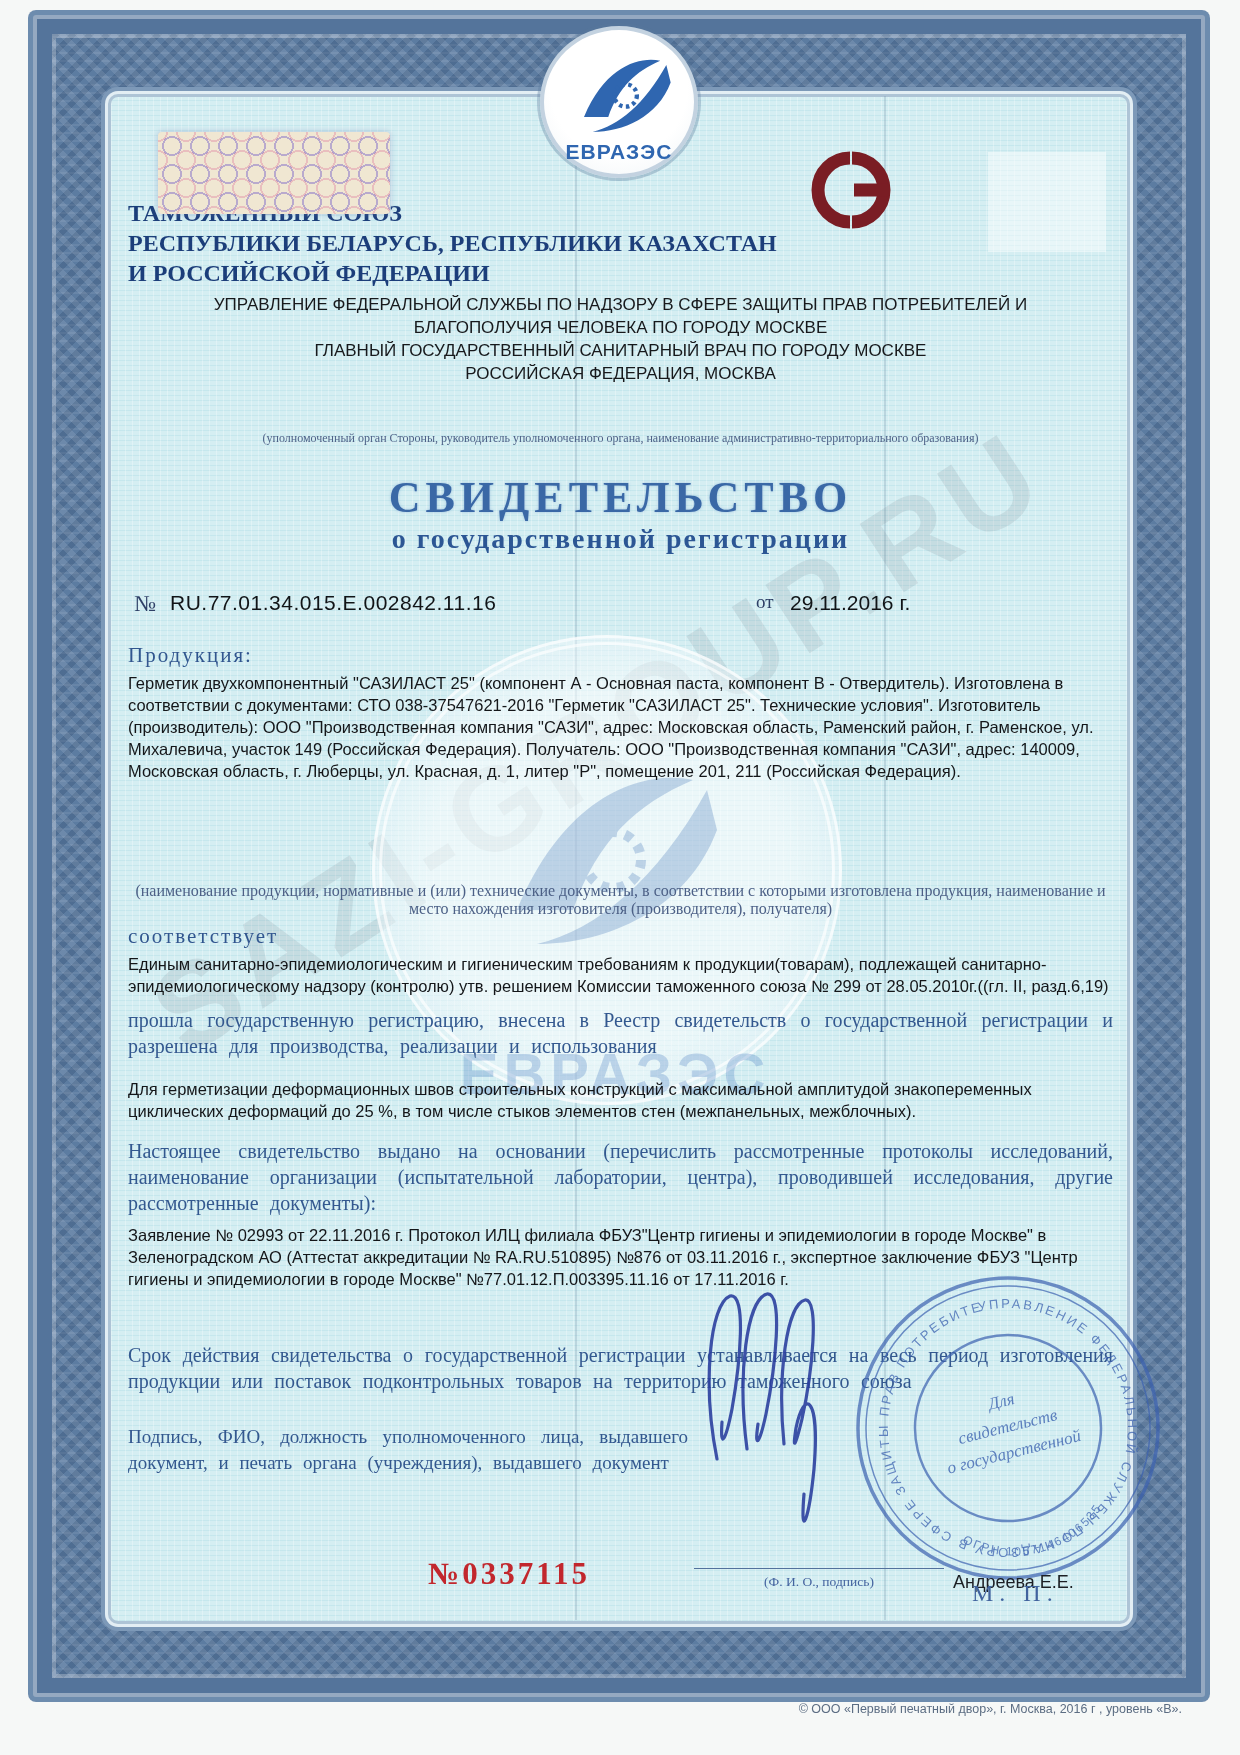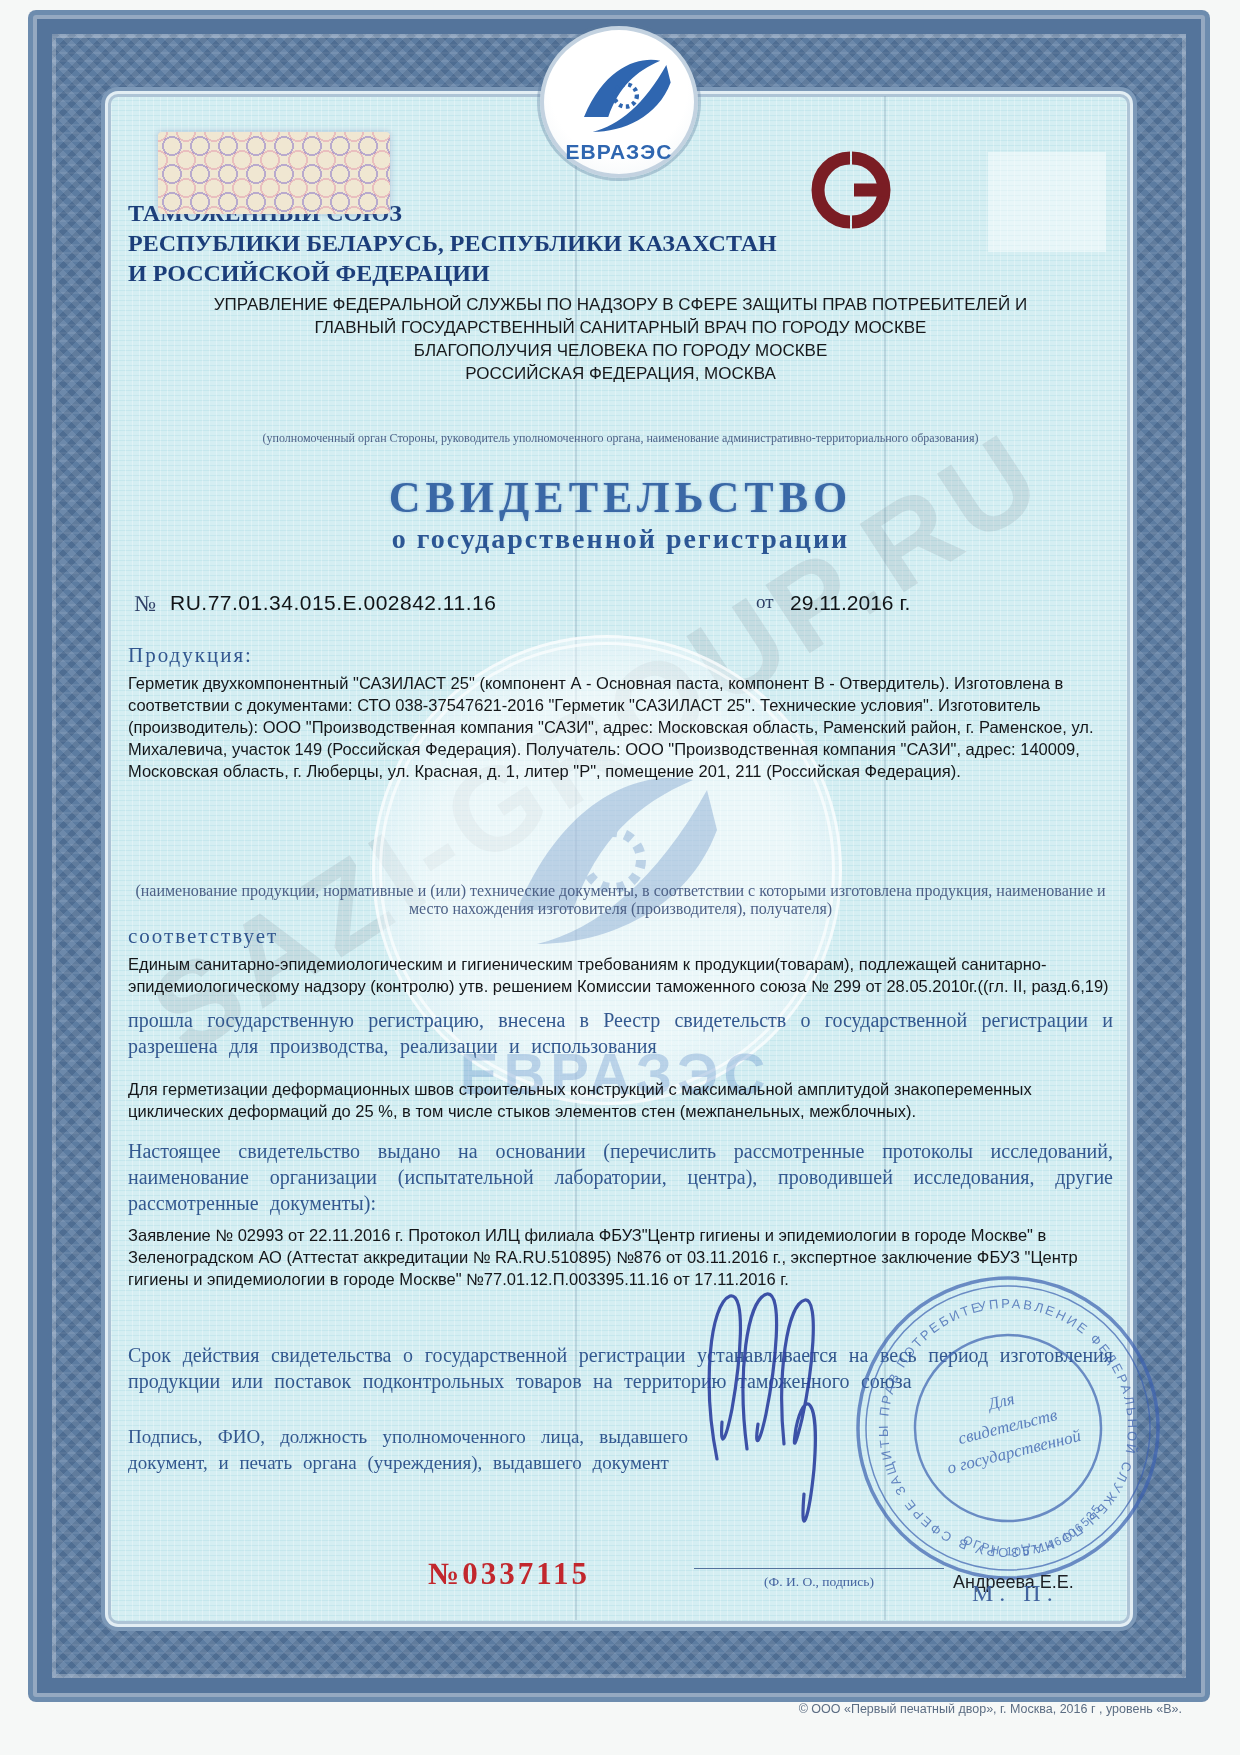--- a/index.html
+++ b/index.html
@@ -146,22 +146,22 @@
     <line x1="66" y1="50" x2="100" y2="50" stroke="#7a1d24" stroke-width="13"></line>
   </svg>
 </div>
 
 <div class="content">
   <div class="union-line">ТАМОЖЕННЫЙ СОЮЗ</div>
   <div class="union-line">РЕСПУБЛИКИ БЕЛАРУСЬ, РЕСПУБЛИКИ КАЗАХСТАН</div>
   <div class="union-line">И РОССИЙСКОЙ ФЕДЕРАЦИИ</div>
 
   <div class="authority-line" style="margin-top:6px">УПРАВЛЕНИЕ ФЕДЕРАЛЬНОЙ СЛУЖБЫ ПО НАДЗОРУ В СФЕРЕ ЗАЩИТЫ ПРАВ ПОТРЕБИТЕЛЕЙ И</div>
+  <div class="authority-line">БЛАГОПОЛУЧИЯ ЧЕЛОВЕКА ПО ГОРОДУ МОСКВЕ</div>
   <div class="authority-line">ГЛАВНЫЙ ГОСУДАРСТВЕННЫЙ САНИТАРНЫЙ ВРАЧ ПО ГОРОДУ МОСКВЕ</div>
-  <div class="authority-line">БЛАГОПОЛУЧИЯ ЧЕЛОВЕКА ПО ГОРОДУ МОСКВЕ</div>
   <div class="authority-line">РОССИЙСКАЯ ФЕДЕРАЦИЯ, МОСКВА</div>
 
   <div class="authority-caption">(уполномоченный орган Стороны, руководитель уполномоченного органа, наименование административно-территориального образования)</div>
 
   <div class="doc-title">СВИДЕТЕЛЬСТВО</div>
   <div class="doc-subtitle">о государственной регистрации</div>
 
   <div class="number-row">
     <span class="no-sign">№</span>
     <span class="reg-number">RU.77.01.34.015.E.002842.11.16</span>

